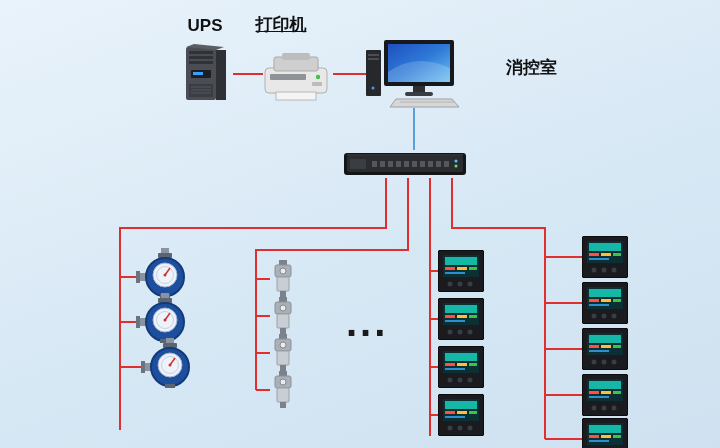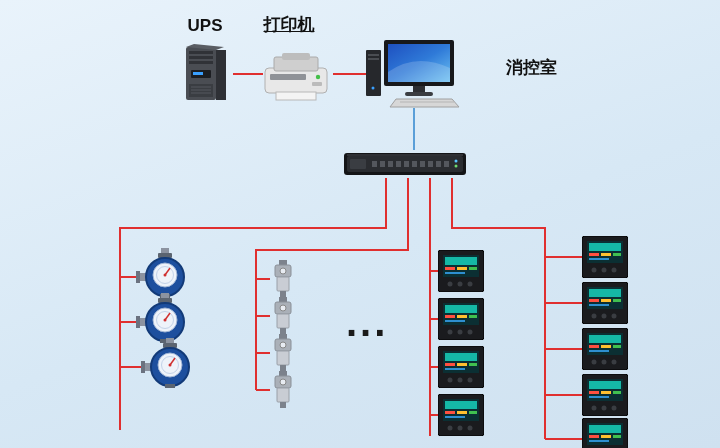--- a/index.html
+++ b/index.html
@@ -4,21 +4,21 @@
 <style>
   html,body{margin:0;padding:0;}
   body{font-family:"Liberation Sans","DejaVu Sans",sans-serif;}
   .diagram{
     position:relative;width:720px;height:448px;overflow:hidden;
     background:linear-gradient(160deg,#e9f3fb 0%,#d7e8f5 55%,#cfe1f0 100%);
   }
   .wires{position:absolute;left:0;top:0;}
   .lbl{position:absolute;color:#111;font-weight:700;white-space:nowrap;}
   .lbl-ups{left:178px;top:16px;width:54px;text-align:center;font-size:17px;}
-  .lbl-printer{left:249px;top:13px;width:80px;text-align:center;font-size:17px;text-decoration:underline;}
+  .lbl-printer{left:241px;top:13px;width:80px;text-align:center;font-size:17px;text-decoration:underline;}
   .lbl-host{left:372px;top:11px;width:88px;text-align:center;font-size:15px;}
   .lbl-room{left:506px;top:56px;font-size:17px;font-weight:600;}
   .dev{position:absolute;line-height:0;}
   .dev svg{display:block;}
   .d-ups{left:180px;top:44px;}
   .d-printer{left:262px;top:52px;}
   .d-computer{left:366px;top:40px;}
   .d-switch{left:344px;top:150px;}
   .wm1{left:136px;top:248px;}
   .wm2{left:136px;top:293px;}

